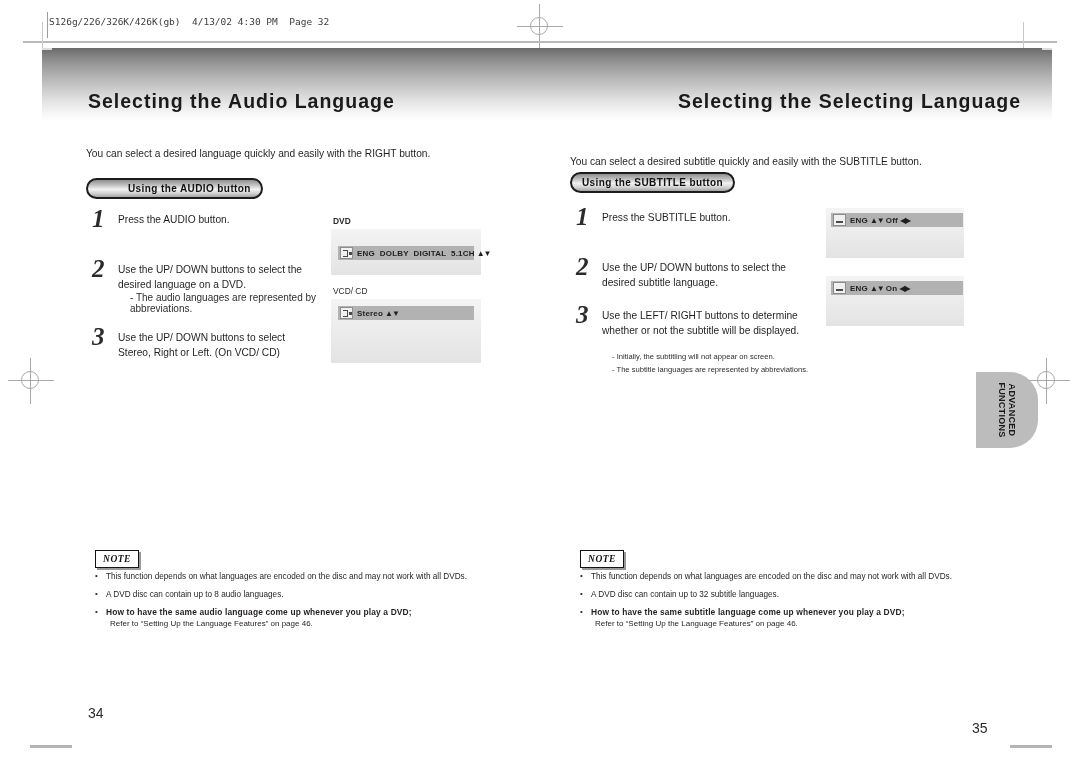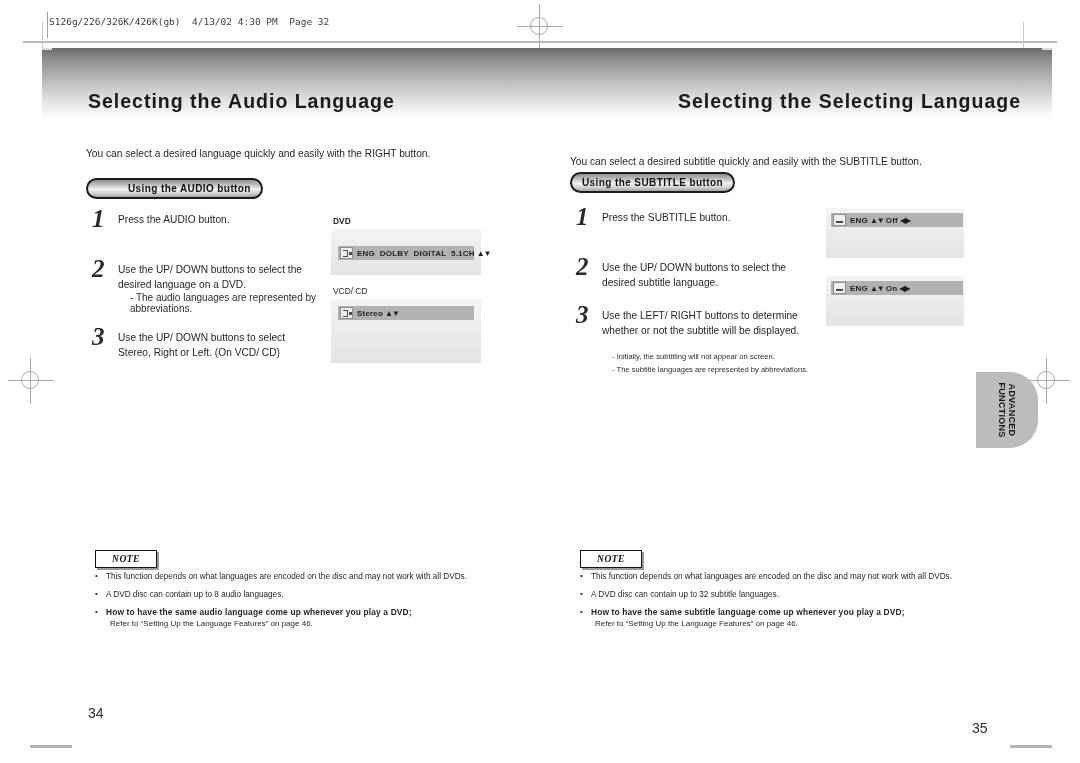--- a/index.html
+++ b/index.html
@@ -302,21 +302,21 @@
     color: #1a1a1a;
     text-align: center;
     line-height: 10px;
     white-space: nowrap;
     letter-spacing: 0.3px;
   }
 
   
   .note-box {
     position: absolute;
-    width: 62px;
+    width: 44px;
     height: 18px;
     border: 1.6px solid #141414;
     background: #fff;
     box-shadow: 2px 2px 0 #9a9a9a;
     display: flex;
     align-items: center;
     justify-content: center;
     box-sizing: border-box;
   }
   .note-box span {

